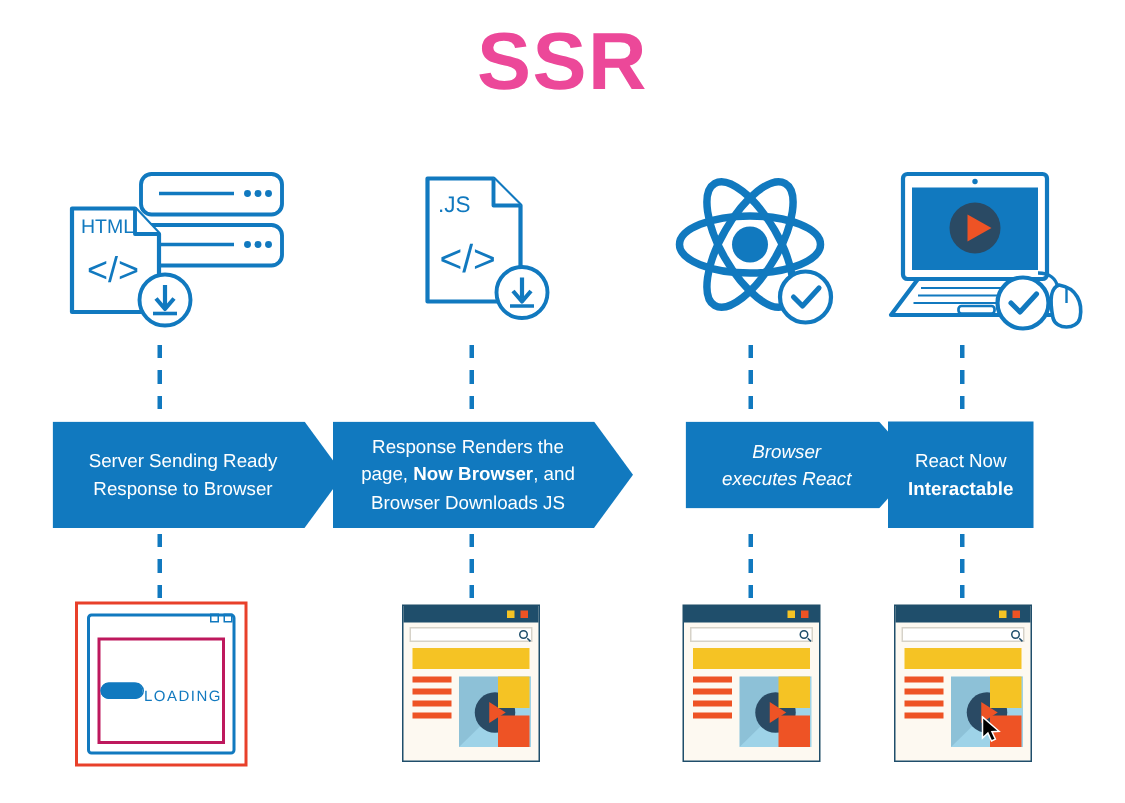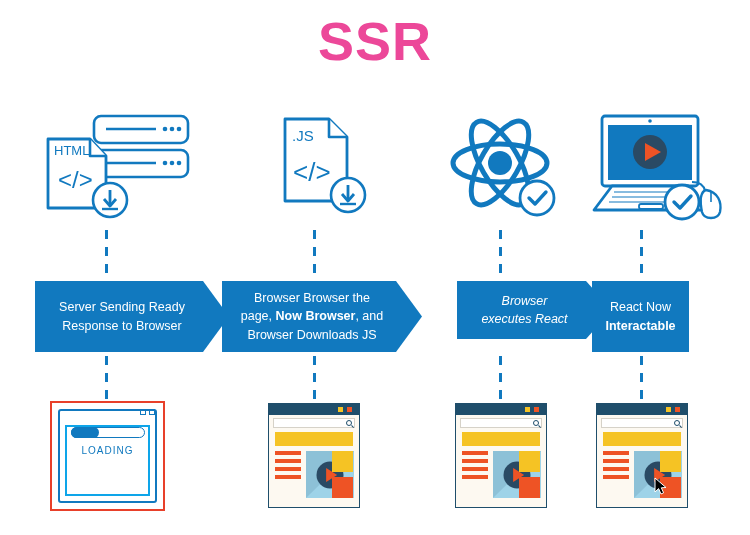--- a/index.html
+++ b/index.html
@@ -60,22 +60,22 @@
     border:2px solid #1179bf;border-radius:3px;box-sizing:border-box;
   }
   .loadbox .chrome-dots{
     position:absolute;right:8px;top:6px;display:flex;gap:3px;
   }
   .loadbox .chrome-dots i{
     display:block;width:6px;height:6px;border:1.5px solid #1179bf;box-sizing:border-box;
   }
   .loadbox .inner2{
     position:absolute;left:13px;top:22px;right:13px;bottom:13px;
-    border:2px solid #0ea5e9;box-sizing:border-box;
-    display:flex;flex-direction:column;align-items:center;justify-content:flex-start;
+    border:2px solid #be185d;box-sizing:border-box;
+    display:flex;flex-direction:row;align-items:center;justify-content:flex-start;
   }
   .loadbar{
     position:relative;width:74px;height:11px;
     border:1.5px solid #1179bf;border-radius:6px;box-sizing:border-box;
     background:#fff;
   }
   .loadbar .fill{
     position:absolute;left:-1px;top:-1px;height:11px;width:30px;
     background:#1179bf;border-radius:6px;
   }
@@ -241,21 +241,21 @@
 
   <div class="banner arrow" style="left:18px;top:281px;width:194px;height:71px;margin-left:17px;">
     <div>
       <div>Server Sending Ready</div>
       <div>Response to Browser</div>
     </div>
   </div>
 
   <div class="banner arrow" style="left:222px;top:281px;width:200px;height:71px;">
     <div>
-      <div>Browser Browser the</div>
+      <div>Response Renders the</div>
       <div>
         <span>page, </span><b>Now Browser</b><span>, and</span>
       </div>
       <div>Browser Downloads JS</div>
     </div>
   </div>
 
   <div class="banner arrow" style="left:457px;top:281px;width:155px;height:58px;font-style:italic;">
     <div>
       <div>Browser</div>

